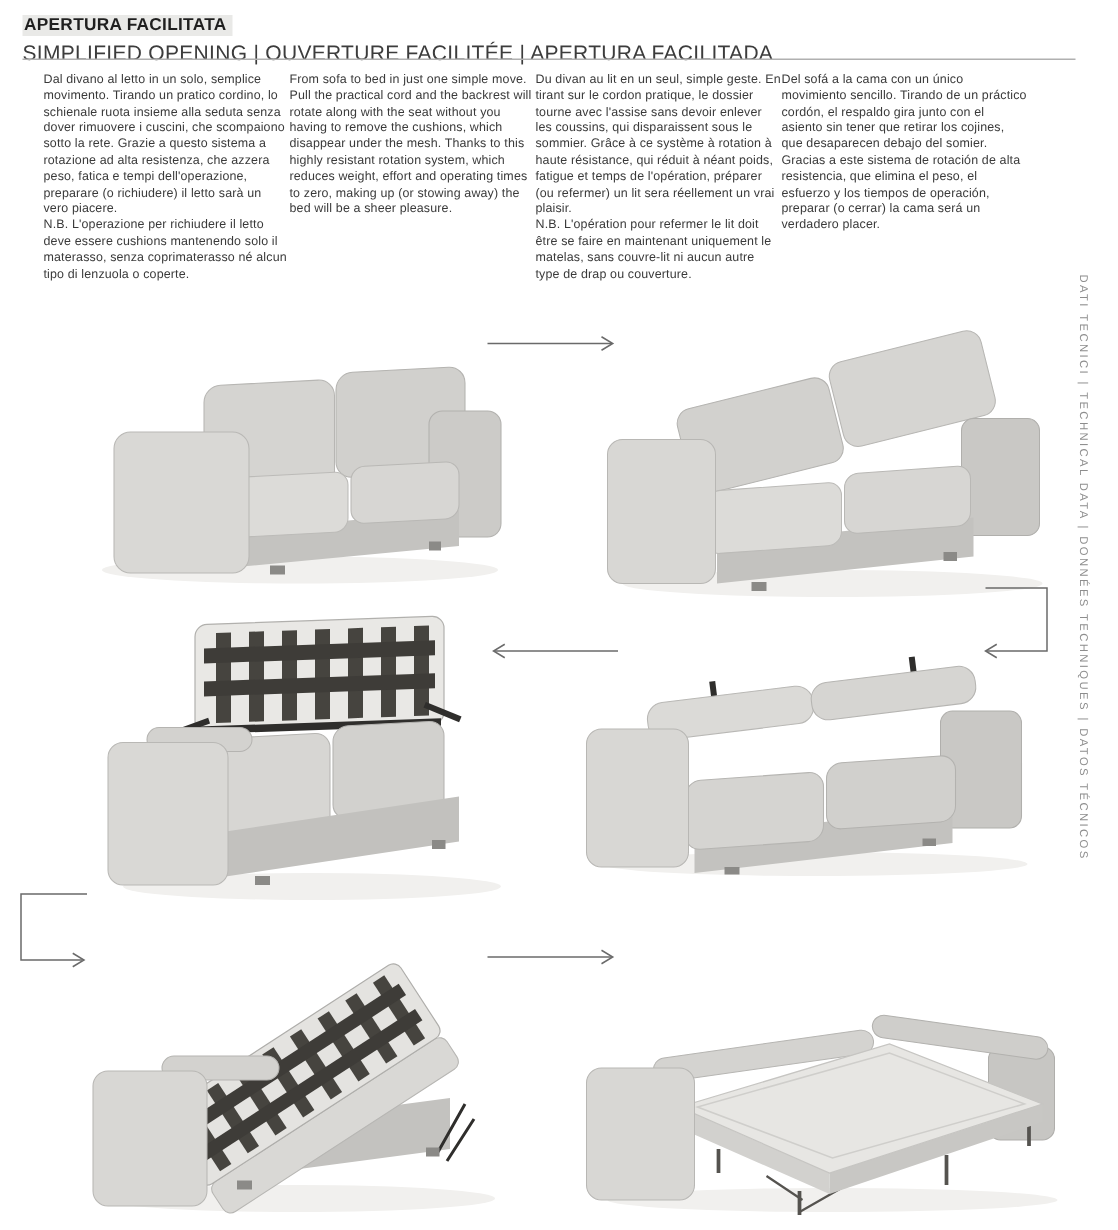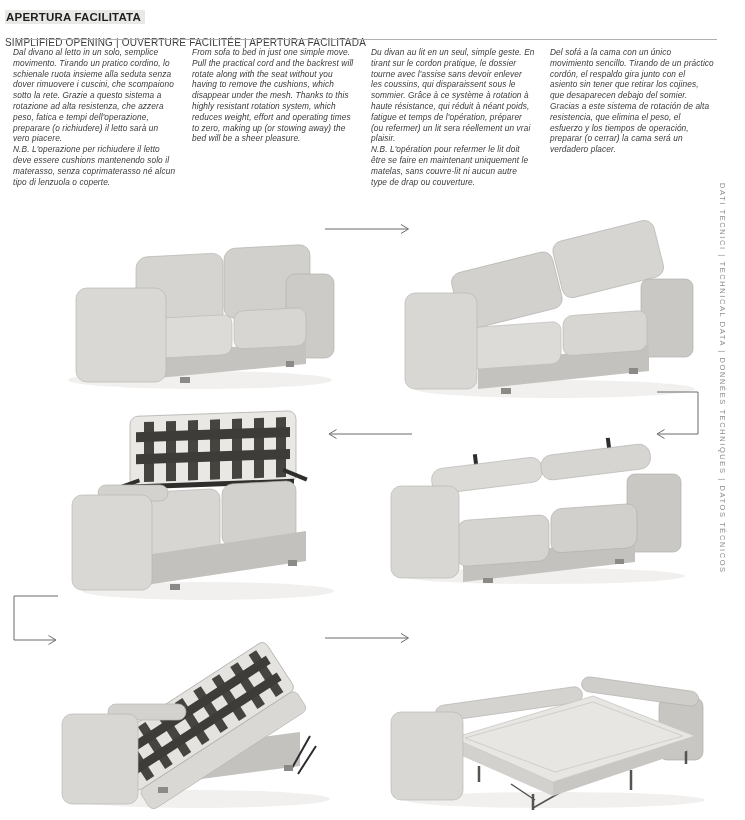--- a/index.html
+++ b/index.html
@@ -1,31 +1,31 @@
 <!DOCTYPE html>
 <html><head>
 <meta charset="utf-8">
 <style>
   html,body{margin:0;padding:0;background:#fff;}
   .page{
     position:relative;width:745px;height:820px;background:#ffffff;
     font-family:"Liberation Sans", sans-serif;overflow:hidden;
   }
   
-  .header{position:absolute;left:5px;top:7px;}
+  .header{position:absolute;left:15px;top:7px;}
   .title{
     display:inline-block;font-size:11.5px;font-weight:bold;color:#1f1f1f;
     background:#e9e9e7;padding:1px 4px 1px 1px;letter-spacing:.2px;
   }
-  .subtitle{font-size:10px;color:#3c3c3c;margin-top:12px;letter-spacing:.2px;}
+  .subtitle{font-size:14px;color:#3c3c3c;margin-top:2px;letter-spacing:.2px;}
   .rule{position:absolute;left:15px;top:39px;width:702px;height:0;border-top:1px solid #b0b0b0;}
   
   .columns{
-    position:absolute;left:13px;top:47px;width:701px;
-    display:grid;grid-template-columns:repeat(4,164px);column-gap:15px;font-style:italic;
+    position:absolute;left:29px;top:47px;width:701px;
+    display:grid;grid-template-columns:repeat(4,164px);
   }
   .col p{margin:0;font-size:8.3px;line-height:10.8px;color:#3a3a3a;letter-spacing:.1px;}
   
   .vertical-label{
     position:absolute;left:718px;top:183px;height:400px;
     writing-mode:vertical-rl;font-size:7.5px;letter-spacing:1.6px;
     color:#8d8d8d;white-space:nowrap;
   }
   
   .fig{position:absolute;}

